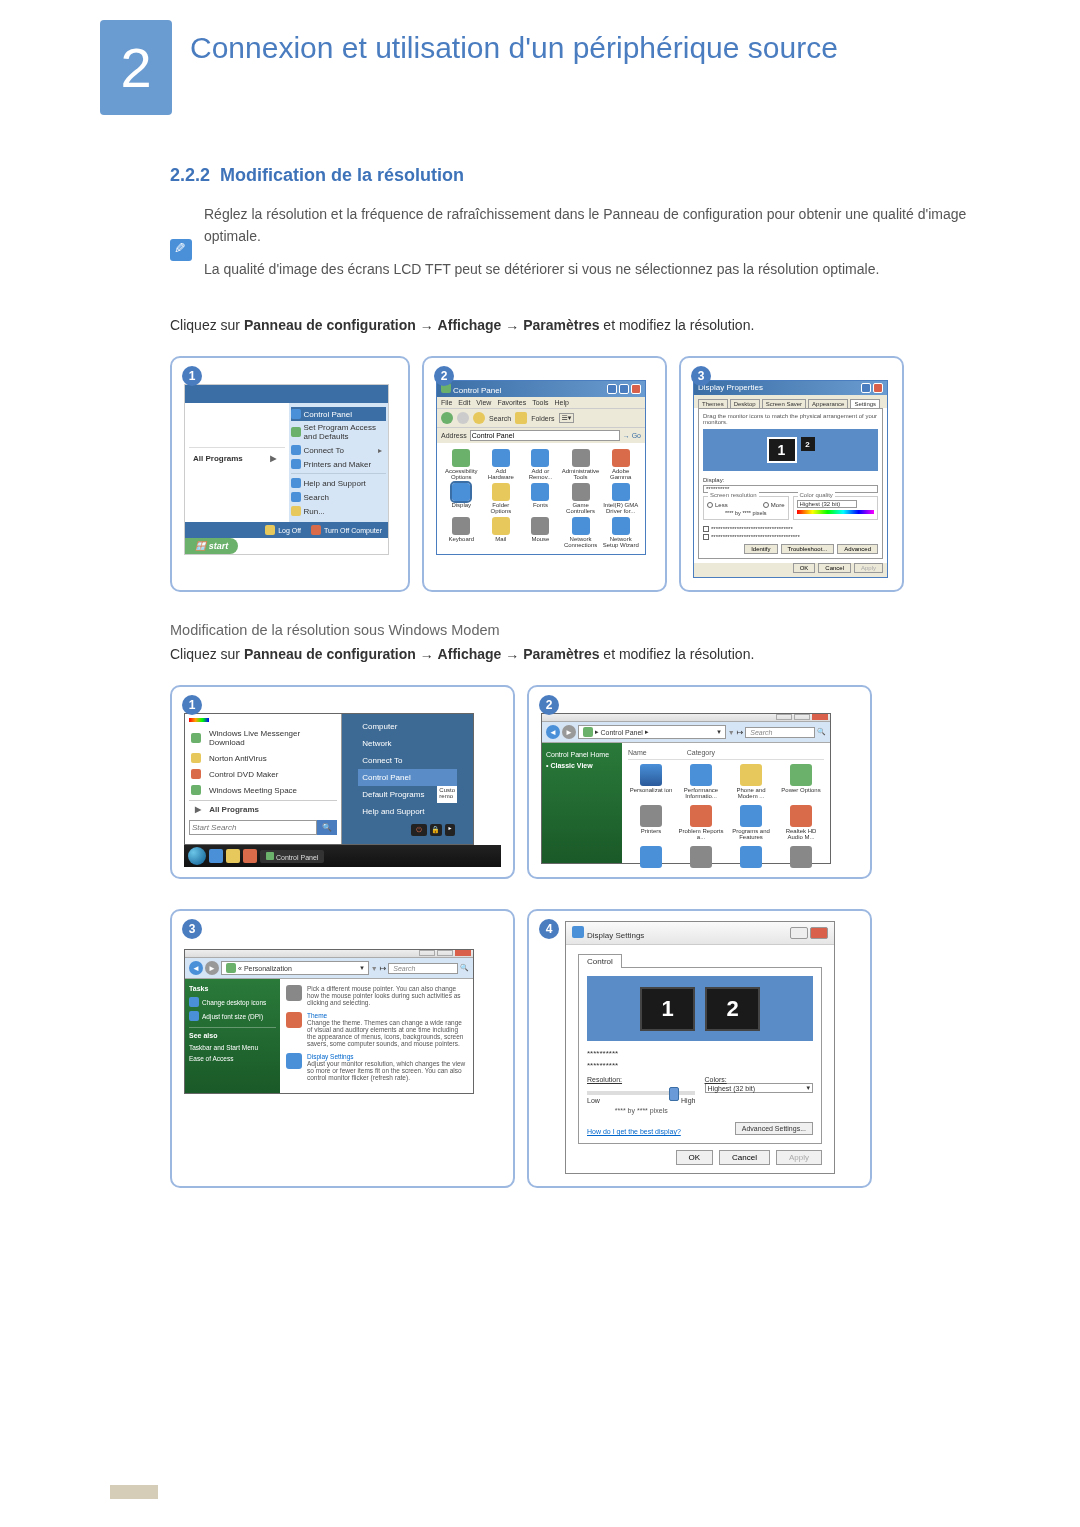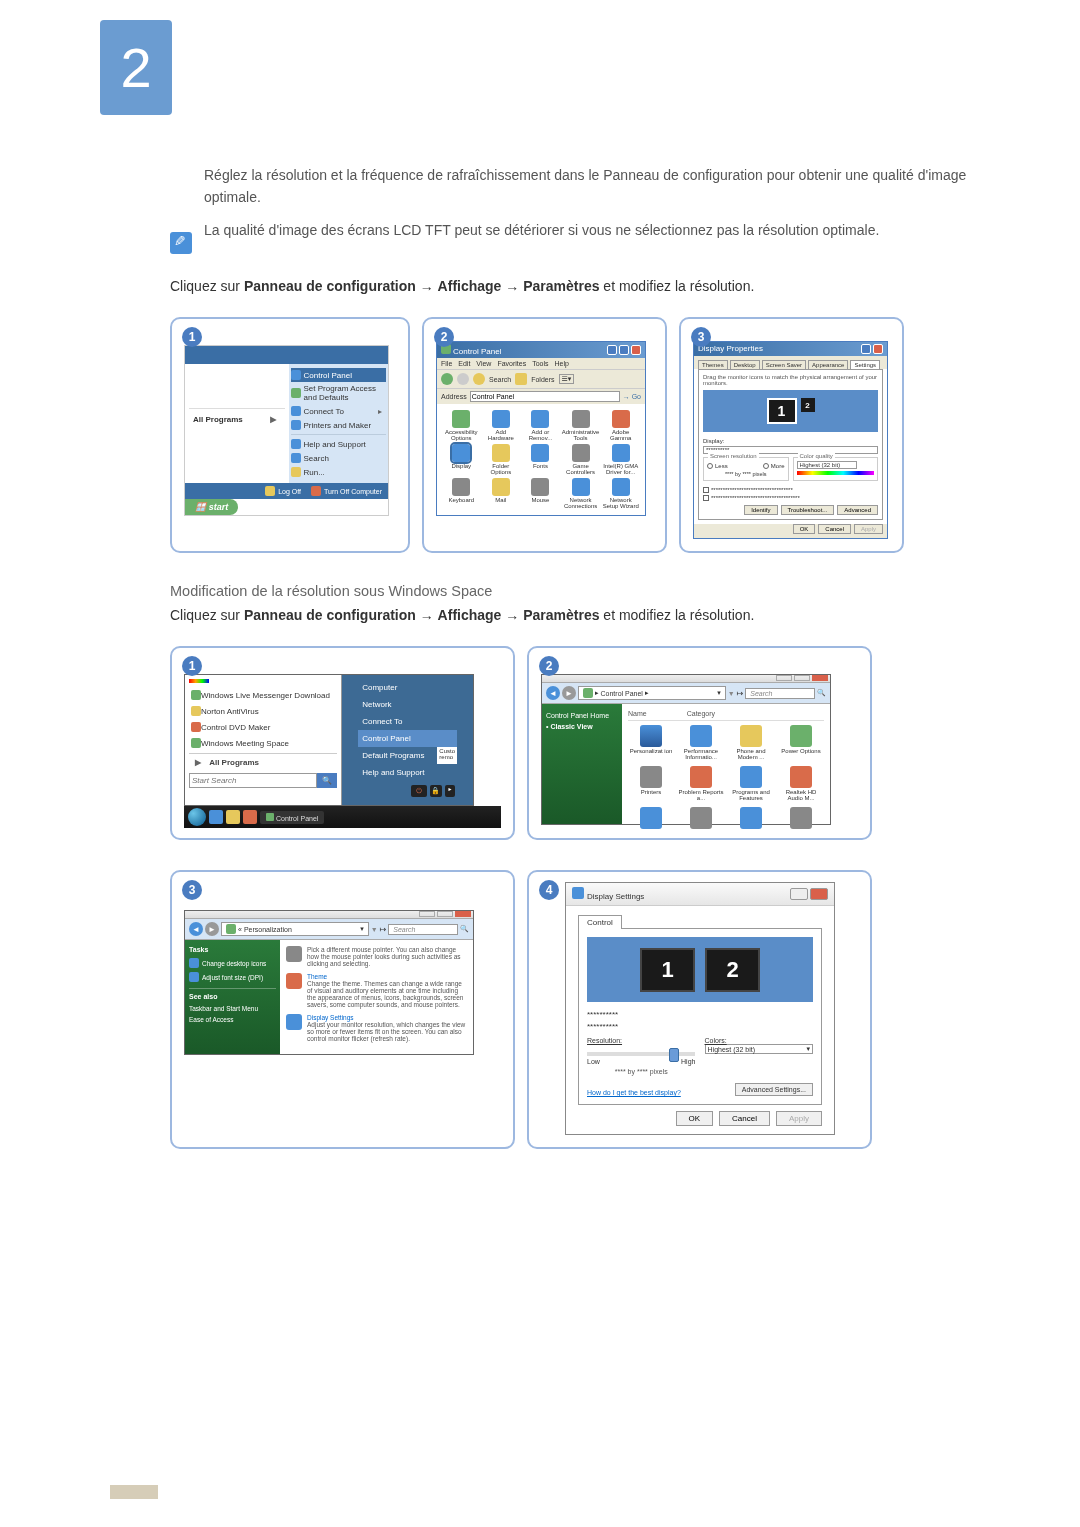--- a/index.html
+++ b/index.html
@@ -32,21 +32,21 @@
       line-height: 1.2;
       padding-top: 10px;
     }
     .content { padding: 50px 100px 0 170px; }
     .section-heading {
       color: #3e73b9;
       font-size: 18px;
       font-weight: bold;
       margin-bottom: 18px;
     }
-    .note-row { display: flex; align-items: flex-end; margin-bottom: 22px; }
+    .note-row { display: flex; align-items: center; margin-bottom: 22px; }
     .note-icon {
       width: 22px; height: 22px;
       background: #4a90d9;
       border-radius: 3px;
       margin-right: 12px;
       margin-top: 2px;
       flex-shrink: 0;
       position: relative;
     }
     .note-icon::after {
@@ -156,21 +156,21 @@
     
     .vista-start {
       width: 290px;
       font-size: 8px;
       display: flex;
       border: 1px solid #666;
       background: linear-gradient(to right, #fff 60%, #365f86 60%);
     }
     .vista-left { flex: 1.5; background: #fff; padding: 4px; border-right: 1px solid #999; }
     .vista-right { flex: 1; background: #3d6a94; color: #fff; padding: 4px 16px; }
-    .vista-item { display: flex; align-items: center; gap: 0; padding: 3px 2px; color: #333; font-size: 8px; }
+    .vista-item { display: flex; align-items: center; gap: 8px; padding: 3px 2px; color: #333; font-size: 8px; }
     .vista-right-item { padding: 4px 4px; font-size: 8px; }
     .vista-right-item.hl { background: #5a8dc8; }
     .vista-allprog { display: flex; align-items: center; gap: 4px; padding: 4px 2px; font-weight: bold; color: #444; border-top: 1px solid #ccc; margin-top: 2px; }
     .vista-search { display: flex; margin-top: 2px; }
     .vista-search input { flex: 1; font-size: 8px; padding: 2px; border: 1px solid #999; font-style: italic; }
     .vista-search .sbtn { width: 20px; background: #4a7cc0; display: flex; align-items: center; justify-content: center; color: #fff; }
     .vista-taskbar { display: flex; align-items: center; background: linear-gradient(#222, #111); padding: 2px 4px; gap: 3px; }
     .vista-orb { width: 18px; height: 18px; border-radius: 50%; background: radial-gradient(circle at 30% 30%, #6bc5e8, #0a5a8f); }
     .vista-taskbtn { background: #333; color: #ddd; padding: 2px 6px; font-size: 7px; border-radius: 2px; }
 
@@ -253,23 +253,27 @@
       margin-left: 12px;
     }
     .tri { color: #666; margin: 0 4px; font-size: 8px;}
   </style>
 </head>
 <body>
 
 <div class="page">
   <div class="header">
     <div class="chapter-badge">2</div>
+    <div class="chapter-title">Connexion et utilisation d'un périphérique source</div>
   </div>
 
   <div class="content">
+    <div class="section-heading">
+      <span>2.2.2</span>&nbsp;&nbsp;<span>Modification de la résolution</span>
+    </div>
 
     <div class="note-row">
       <div class="note-icon"></div>
       <div class="note-text">
         <p>Réglez la résolution et la fréquence de rafraîchissement dans le Panneau de configuration pour obtenir une qualité d'image optimale.</p>
         <p>La qualité d'image des écrans LCD TFT peut se détériorer si vous ne sélectionnez pas la résolution optimale.</p>
       </div>
     </div>
 
     <div class="instruction">
@@ -459,21 +463,21 @@
           </div>
           <div class="xp-dp-btns" style="padding:0 4px 4px;background:#ece9d8;">
             <button>OK</button>
             <button>Cancel</button>
             <button style="color:#aaa">Apply</button>
           </div>
         </div>
       </div>
     </div>
 
-    <div class="sub-heading">Modification de la résolution sous Windows Space</div>
+    <div class="sub-heading">Modification de la résolution sous Windows Modem</div>
     <div class="instruction">
       <span>Cliquez sur </span><strong>Panneau de configuration</strong><span class="arrow"> → </span><strong>Affichage</strong><span class="arrow"> → </span><strong>Paramètres</strong><span> et modifiez la résolution.</span>
     </div>
 
     <div class="shot-row">
 
       <div class="shot" style="width:345px; padding-bottom: 10px;">
         <div class="badge-num">1</div>
         <div style="height:12px;"></div>
         <div class="vista-start">

